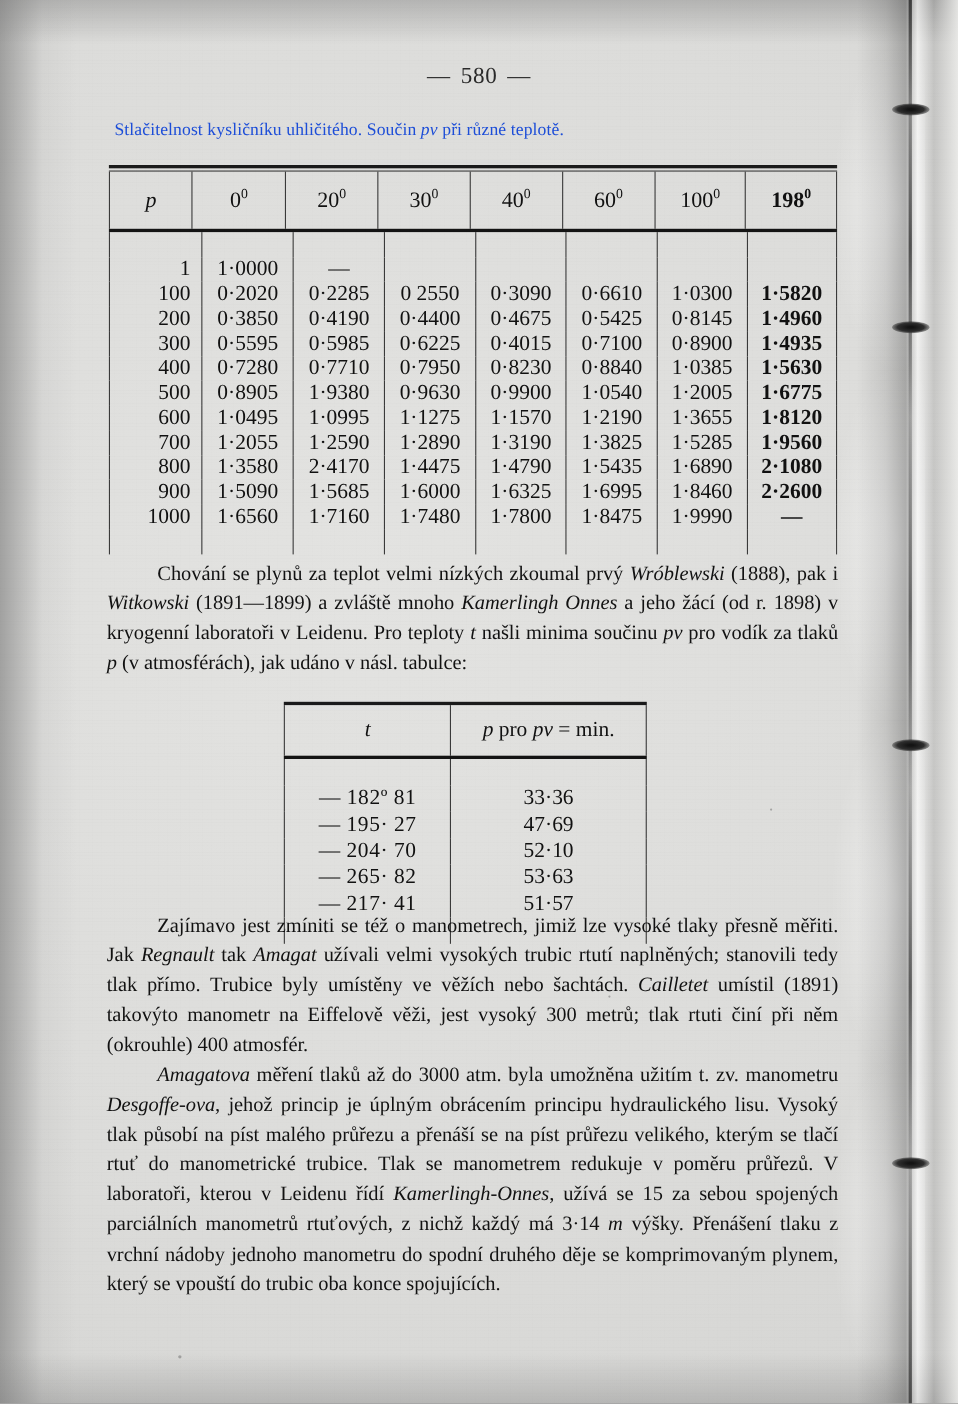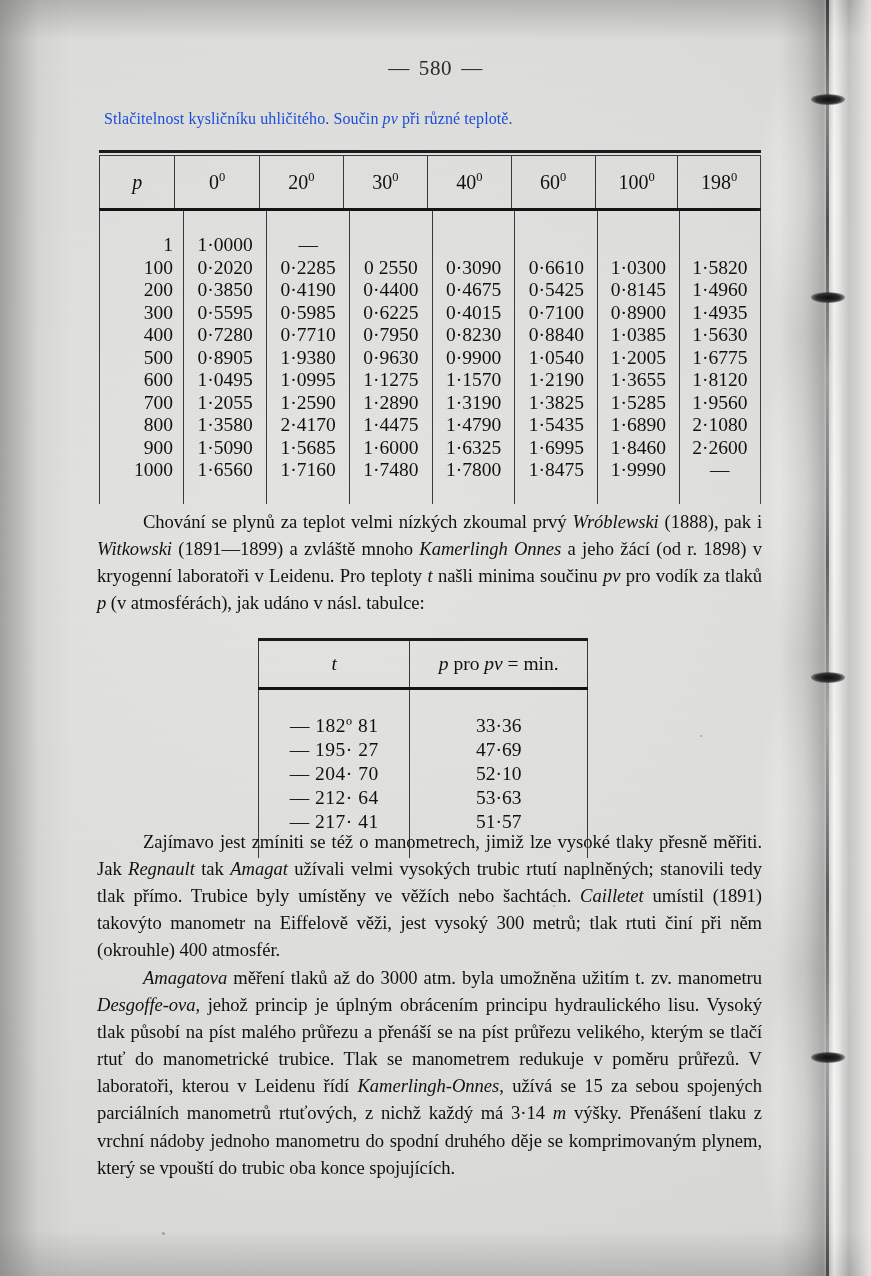--- a/index.html
+++ b/index.html
@@ -136,20 +136,21 @@
     padding: 0;
     text-align: center;
     line-height: 1.0;
     font-weight: normal;
   }
   table.t1 th:first-child, table.t1 td:first-child {
     border-left: 1.4px solid #3a3a3a;
   }
   table.t1 th:last-child, table.t1 td:last-child {
     border-right: 1.4px solid #3a3a3a;
+    font-weight: bold;
   }
   table.t1 th { height: 52px; vertical-align: middle; font-size: 20px; }
   table.t1 td { height: 22.5px; vertical-align: middle; }
   table.t1 td.pcol { text-align: right; padding-right: 10px; }
   table.t1 th.pcol { text-align: center; }
   .sup { font-size: 12.5px; vertical-align: super; line-height: 0; }
   .ital { font-style: italic; }
   .spacer-row td { height: 15px; border-left-color: #3a3a3a; }
   .tailrow td { height: 26px; }
 
@@ -403,21 +404,21 @@
             </tr>
             <tr>
               <td class="tcell" style="width: 46%;">—  195· 27</td>
               <td style="width: 54%;">47·69</td>
             </tr>
             <tr>
               <td class="tcell" style="width: 46%;">—  204· 70</td>
               <td style="width: 54%;">52·10</td>
             </tr>
             <tr>
-              <td class="tcell" style="width: 46%;">—  212· 64</td>
+              <td class="tcell" style="width: 46%;">—  265· 82</td>
               <td style="width: 54%;">53·63</td>
             </tr>
             <tr>
               <td class="tcell" style="width: 46%;">—  217· 41</td>
               <td style="width: 54%;">51·57</td>
             </tr>
             <tr class="t2-tail">
             <td></td>
               <td></td>
           </tr>

